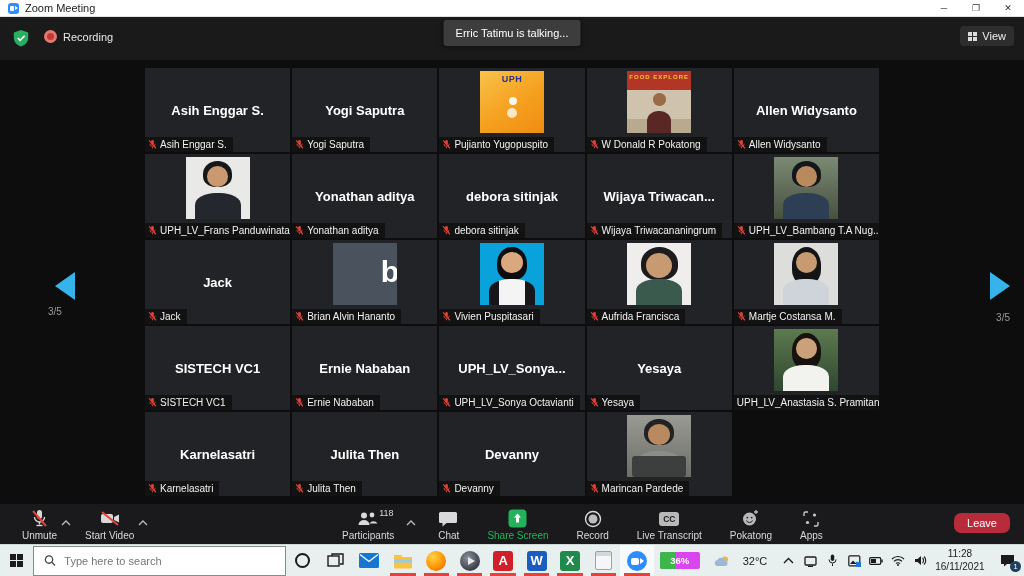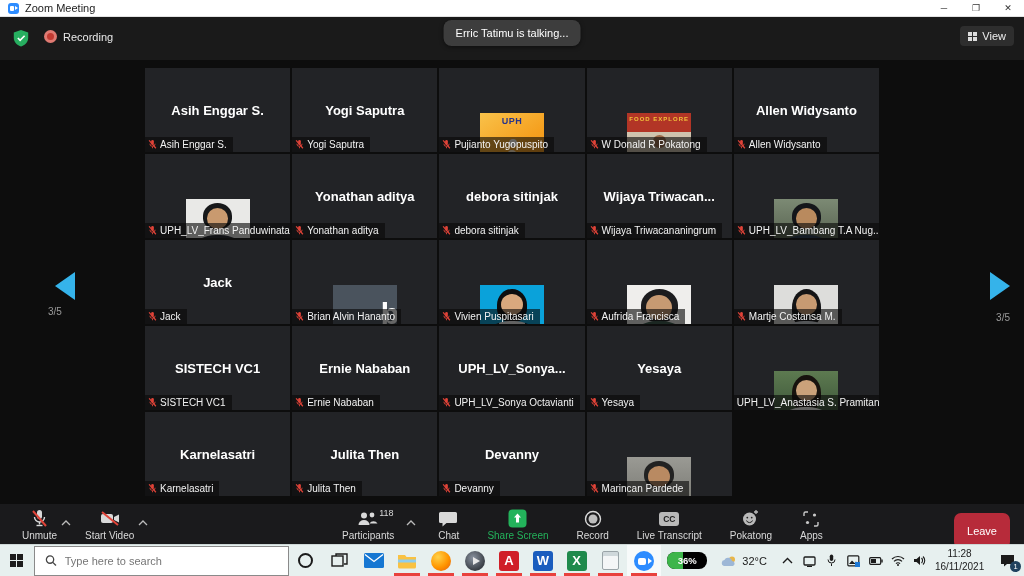--- a/index.html
+++ b/index.html
@@ -15,35 +15,35 @@
   .win-controls{margin-left:auto;display:flex;height:100%;}
   .win-btn{width:32px;height:100%;display:flex;align-items:center;justify-content:center;font-size:9px;color:#333;cursor:default;}
 
   
   .mheader{position:absolute;top:17px;left:0;right:0;height:43px;background:#1a1a1a;}
   .shield{position:absolute;left:12px;top:12px;width:18px;height:18px;}
   .rec{position:absolute;left:44px;top:13px;display:flex;align-items:center;gap:6px;}
   .rec-dot{width:13px;height:13px;border-radius:50%;background:#e07a72;position:relative;}
   .rec-dot::after{content:"";position:absolute;inset:3px;border-radius:50%;background:#c23a31;}
   .rec-label{font-size:11px;color:#e8e8e8;}
-  .toast{position:absolute;left:50%;top:3px;transform:translateX(-50%);background:#3d3d3d;border-radius:8px;padding:7px 12px;font-size:11px;color:#fff;white-space:nowrap;box-shadow:0 1px 4px rgba(0,0,0,.5);}
+  .toast{position:absolute;left:50%;top:3px;transform:translateX(-50%);background:#3d3d3d;border-radius:3px;padding:7px 12px;font-size:11px;color:#fff;white-space:nowrap;box-shadow:0 1px 4px rgba(0,0,0,.5);}
   .view-btn{position:absolute;right:10px;top:9px;display:flex;align-items:center;gap:5px;background:#2e2e2e;border-radius:4px;padding:4px 8px;color:#eee;font-size:11px;}
   .view-grid{display:grid;grid-template-columns:4px 4px;grid-auto-rows:4px;gap:1px;}
   .view-grid i{background:#ddd;}
 
   
   .stage{position:absolute;top:60px;left:0;right:0;height:444px;background:#0d0d0d;}
   .grid{position:absolute;left:145px;top:8px;width:734px;height:428px;display:grid;grid-template-columns:repeat(5,1fr);grid-auto-rows:84px;gap:2px;}
   .tile{position:relative;background:#222326;display:flex;align-items:center;justify-content:center;overflow:hidden;}
   .center-name{font-size:13px;font-weight:bold;color:#fff;text-align:center;padding:0 6px;}
   .name-label{position:absolute;left:0;bottom:0;max-width:100%;display:flex;align-items:center;gap:3px;background:rgba(8,8,8,.62);padding:2px 6px 2px 3px;font-size:10px;color:#f2f2f2;white-space:nowrap;overflow:hidden;}
   .name-label svg{flex:0 0 auto;}
 
   
-  .photo{position:absolute;top:3px;left:50%;transform:translateX(-50%);width:64px;height:62px;overflow:hidden;margin-top:42px;}
+  .photo{position:absolute;top:3px;left:50%;transform:translateX(-50%);width:64px;height:62px;overflow:hidden;}
   .photo i{position:absolute;display:block;}
   .photo .hair{width:46%;height:42%;left:27%;top:7%;border-radius:50% 50% 42% 42%;}
   .photo .head{width:34%;height:34%;left:33%;top:14%;border-radius:50%;}
   .photo .body{width:72%;height:42%;left:14%;bottom:0;border-radius:45% 45% 0 0;}
   .photo-text{position:absolute;width:100%;text-align:center;}
 
   .ph-uph{background:linear-gradient(145deg,#f9c24a,#f5a01f 55%,#ee8c12);}
   .ph-uph .photo-text{top:3px;font-size:9px;font-weight:800;color:#27348b;letter-spacing:.5px;}
   .ph-uph::after{content:"";position:absolute;left:46%;top:42%;width:8px;height:8px;border-radius:50%;background:rgba(255,255,255,.9);box-shadow:-1px 12px 0 1px rgba(255,255,255,.75);}
 
@@ -107,45 +107,45 @@
   .ztoolbar{position:absolute;top:504px;left:0;right:0;height:40px;background:#1a1a1c;display:flex;align-items:center;}
   .tb-group{display:flex;align-items:flex-start;}
   .tb-left{position:absolute;left:12px;top:3px;}
   .tb-center{position:absolute;left:332px;top:3px;gap:8px;}
   .tb-btn{display:flex;flex-direction:column;align-items:center;gap:2px;padding:2px 10px;cursor:pointer;}
   .tb-ic{height:19px;display:flex;align-items:center;justify-content:center;position:relative;}
   .tb-label{font-size:10px;color:#d9d9d9;white-space:nowrap;}
   .tb-label.green{color:#23b35b;}
   .chev{margin-top:5px;margin-left:-6px;margin-right:4px;cursor:pointer;}
   .pcount{position:absolute;left:22px;top:-1px;font-size:9px;color:#d9d9d9;}
-  .leave-btn{position:absolute;right:14px;top:9px;background:#b72b3a;border:none;border-radius:7px;color:#fff;font-size:11px;padding:12px 13px;cursor:pointer;}
+  .leave-btn{position:absolute;right:14px;top:9px;background:#b72b3a;border:none;border-radius:7px;color:#fff;font-size:11px;padding:4px 13px;cursor:pointer;}
 
   
   .taskbar{position:absolute;bottom:0;left:0;right:0;height:32px;background:#e7f0ef;border-top:1px solid #cdd7d6;display:flex;align-items:center;}
   .start{width:34px;height:100%;display:flex;align-items:center;justify-content:center;cursor:pointer;}
   .win-logo{display:grid;grid-template-columns:6px 6px;grid-auto-rows:6px;gap:1px;}
   .win-logo i{background:#1c1c1c;}
   .search-box{width:256px;height:30px;background:#fff;border:1px solid #8a8a8a;display:flex;align-items:center;gap:8px;padding:0 10px;}
   .search-box input{border:none;outline:none;font-size:11px;color:#444;width:100%;background:transparent;}
   .tb-app{width:34px;height:100%;display:flex;align-items:center;justify-content:center;position:relative;cursor:pointer;}
   .tb-app.running::after{content:"";position:absolute;bottom:0;left:4px;right:4px;height:3px;background:#e8413c;}
   .tb-app.active{background:rgba(255,255,255,.65);}
   .sq{width:20px;height:20px;border-radius:3px;display:flex;align-items:center;justify-content:center;font-weight:bold;color:#fff;font-size:13px;}
   .cortana-ring{width:15px;height:15px;border:2px solid #1b1b1b;border-radius:50%;}
   .firefox{width:20px;height:20px;border-radius:50%;background:radial-gradient(circle at 35% 30%,#ffd24a,#ff9500 55%,#e4590b);}
   .kmp{width:20px;height:20px;border-radius:50%;background:radial-gradient(circle at 40% 35%,#8a93a0,#3a3f46 70%);position:relative;}
   .kmp::after{content:"";position:absolute;left:8px;top:6px;border-left:7px solid #e8e8e8;border-top:4px solid transparent;border-bottom:4px solid transparent;}
   .notepadic{width:17px;height:19px;background:#f4f6f7;border:1px solid #9aa4a8;border-radius:2px;box-shadow:inset 0 4px 0 #cfd8db;}
   .zoomic{width:20px;height:20px;border-radius:50%;background:#2d8cff;position:relative;}
   .zoomic::before{content:"";position:absolute;left:4px;top:7px;width:8px;height:7px;background:#fff;border-radius:2px;}
   .zoomic::after{content:"";position:absolute;right:2.5px;top:7.5px;border-left:4px solid #fff;border-top:3px solid transparent;border-bottom:3px solid transparent;}
-  .battery-widget{min-width:40px;height:17px;background:#000000;border-radius:8px;position:relative;display:flex;align-items:center;justify-content:center;margin:0 6px;overflow:hidden;}
+  .battery-widget{min-width:40px;height:17px;background:#d946ef;border-radius:2px;position:relative;display:flex;align-items:center;justify-content:center;margin:0 6px;overflow:hidden;}
   .battery-widget::before{content:"";position:absolute;left:0;top:0;bottom:0;width:40%;background:#3db54a;}
   .battery-widget span{position:relative;color:#fff;font-size:9.5px;font-weight:bold;z-index:1;padding:0 4px;}
-  .weather{display:flex;align-items:center;gap:5px;margin:0 8px;font-size:11px;color:#1b1b1b;cursor:pointer;}
+  .weather{display:flex;align-items:center;gap:13px;margin:0 8px;font-size:11px;color:#1b1b1b;cursor:pointer;}
   .tray{display:flex;align-items:center;margin-left:2px;}
   .tray-ic{width:22px;height:100%;display:flex;align-items:center;justify-content:center;cursor:pointer;padding:9px 0;}
   .clock{text-align:center;font-size:10px;color:#1b1b1b;line-height:1.25;margin:0 6px 0 4px;cursor:pointer;}
   .notif{position:relative;width:34px;height:100%;display:flex;align-items:center;justify-content:center;cursor:pointer;}
   .notif-badge{position:absolute;right:3px;bottom:4px;width:11px;height:11px;border-radius:50%;background:#20415e;color:#fff;font-size:7.5px;display:flex;align-items:center;justify-content:center;}
 </style>
 </head>
 <body>
 
 <div class="screen">

